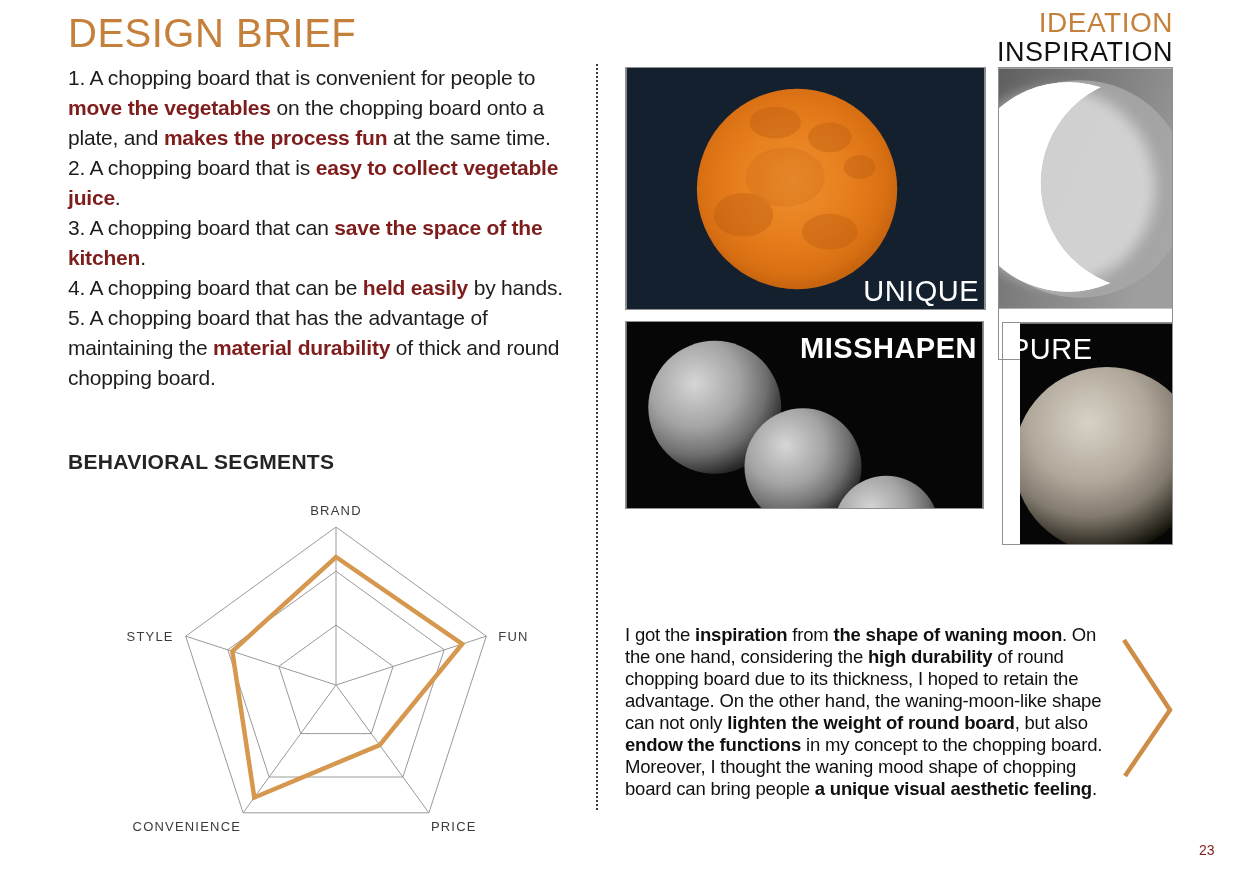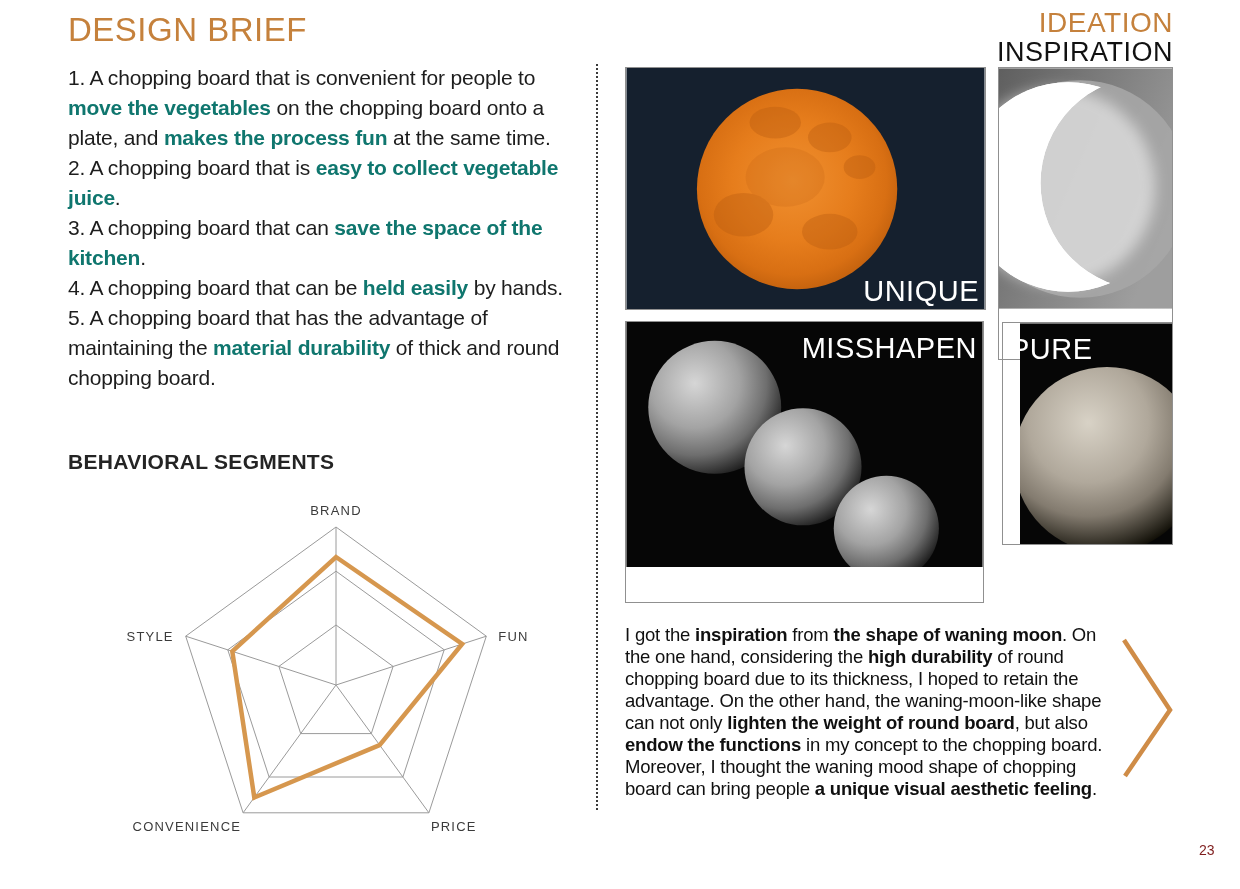--- a/index.html
+++ b/index.html
@@ -1,24 +1,24 @@
 <!DOCTYPE html>
 <html><head>
 <meta charset="utf-8">
 <style>
   html,body{margin:0;padding:0;background:#ffffff;}
   .page{position:relative;width:1240px;height:889px;background:#ffffff;overflow:hidden;
         font-family:"Liberation Sans", sans-serif;color:#1d1d1d;}
 
   
-  .title{position:absolute;left:68px;top:11px;margin:0;font-size:33px;font-weight:400;
+  .title{position:absolute;left:68px;top:11px;margin:0;font-size:40px;font-weight:400;
          letter-spacing:0.5px;color:#c5813c;text-align:right;}
   .brief{position:absolute;left:68px;top:63px;width:504px;font-size:21px;line-height:30px;
          letter-spacing:-0.2px;color:#1d1d1d;}
-  .brief .hl{color:#0f766e;font-weight:700;}
+  .brief .hl{color:#7f1d1d;font-weight:700;}
   .seg-title{position:absolute;left:68px;top:450px;margin:0;font-size:21px;font-weight:700;
          letter-spacing:0.3px;color:#242424;}
   #radar{position:absolute;left:116px;top:495px;}
   .radar-label{font-size:13px;fill:#3b3b3b;letter-spacing:1.2px;
                font-family:"Liberation Sans", sans-serif;}
 
   
   .divider{position:absolute;left:596px;top:64px;height:746px;width:0;
            border-left:2px dotted #3a3a3a;}
 
@@ -30,21 +30,21 @@
 
   .figure{position:absolute;border:1px solid #909090;box-sizing:border-box;overflow:hidden;}
   .figure svg{display:block;}
   .fig-label{position:absolute;color:#ffffff;font-size:29px;letter-spacing:0.5px;line-height:32px;}
   .lab-br{right:6px;bottom:2px;}
   .lab-bl{left:5px;bottom:2px;}
   .lab-tr{right:6px;top:10px;}
   .lab-tl{left:7px;top:10px;}
   #fig1{left:625px;top:67px;width:361px;height:243px;}
   #fig2{left:998px;top:67px;width:175px;height:293px;}
-  #fig3{left:625px;top:321px;width:359px;height:282px;}
+  #fig3{left:625px;top:321px;width:359px;height:188px;font-weight:bold;}
   #fig4{left:1002px;top:322px;width:171px;height:223px;padding-left:17px;}
 
   .insp-par{position:absolute;left:625px;top:624px;width:492px;margin:0;font-size:18.5px;
             line-height:22px;letter-spacing:-0.2px;color:#101010;}
   .insp-par .b{font-weight:700;}
   #chevron{position:absolute;left:1112px;top:632px;}
   .page-number{position:absolute;left:1199px;top:842px;font-size:14px;color:#7f1d1d;}
 </style>
 </head>
 <body>

